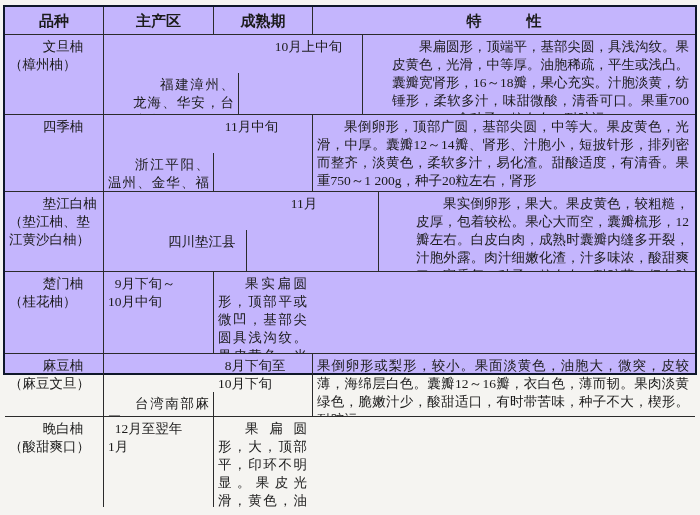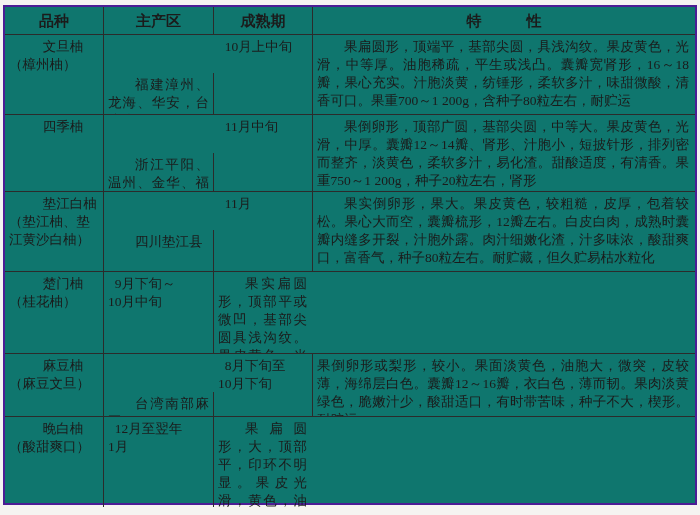--- a/index.html
+++ b/index.html
@@ -13,35 +13,35 @@
   }
   .page {
     box-sizing: border-box;
     width: 700px;
     height: 515px;
     padding: 5px 3px 0 3px;
   }
   .table {
     box-sizing: border-box;
     width: 694px;
-    height: 500px;
-    border: 2px solid #4c1d95;
-    background: #0f766e;
+    height: 370px;
+    border: 2px solid #0f172a;
+    background: #c4b5fd;
   }
   .row {
     display: grid;
     grid-template-columns: 99px 110px 99px 1fr;
     box-sizing: border-box;
     border-bottom: 1px solid #2b2b2b;
     overflow: hidden;
   }
   .row.header { height: 28px; }
-  .table-body .row:nth-child(1) { height: 80px; }
+  .table-body .row:nth-child(1) { height: 80px; gap: 25px; }
   .table-body .row:nth-child(2) { height: 77px; }
-  .table-body .row:nth-child(3) { height: 80px; }
+  .table-body .row:nth-child(3) { height: 80px; gap: 33px; }
   .table-body .row:nth-child(4) { height: 82px; }
   .table-body .row:nth-child(5) { height: 63px; }
   .table-body .row:nth-child(6) { height: 90px; border-bottom: none; }
   .cell {
     box-sizing: border-box;
     border-right: 1px solid #2b2b2b;
     padding: 3px 4px 2px 4px;
     font-size: 13.5px;
     line-height: 18px;
     overflow: hidden;

